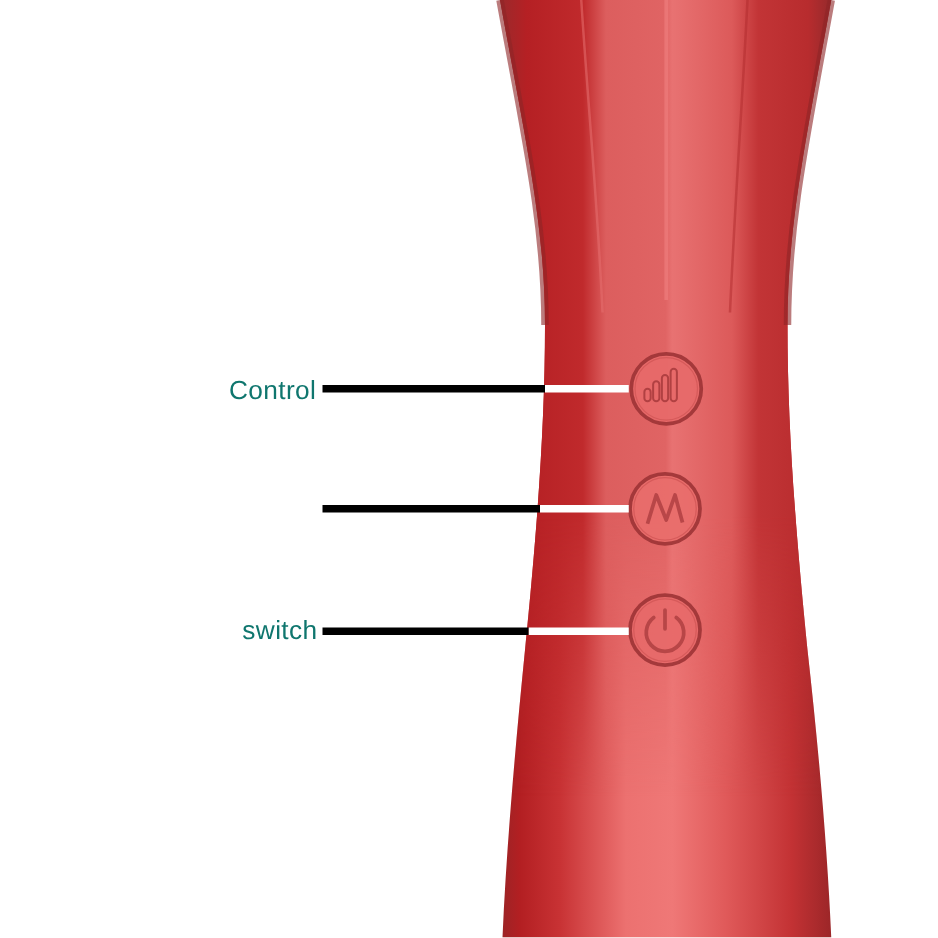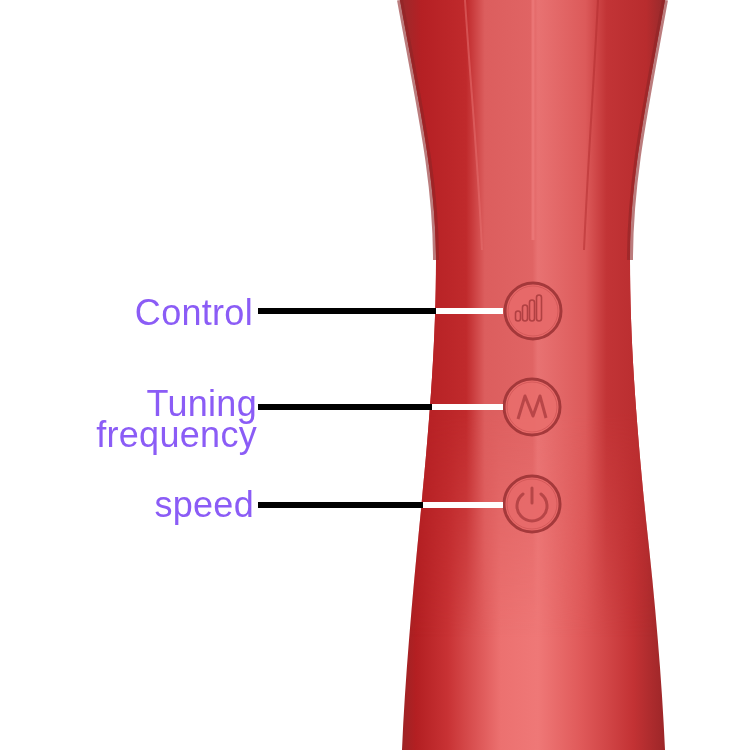--- a/index.html
+++ b/index.html
@@ -1,20 +1,20 @@
 <!DOCTYPE html>
 <html><head>
 <meta charset="utf-8">
 <style>
   html, body { margin: 0; padding: 0; background: #ffffff; }
   body { width: 750px; height: 750px; position: relative; overflow: hidden;
          font-family: "Liberation Sans", "DejaVu Sans", sans-serif; }
   .stage { position: absolute; left: 0; top: 0; width: 750px; height: 750px; }
   svg.device { position: absolute; left: 0; top: 0; }
-  .label { position: absolute; color: #8b5cf6; font-size: 36px; line-height: 31px;
+  .label { position: absolute; color: #0f766e; font-size: 21px; line-height: 31px;
            text-align: right; letter-spacing: 0.3px; }
   .label span { display: block; }
   .leader { position: absolute; height: 6px; background: #000; }
   .leader-white { position: absolute; height: 6px; background: #fff; }
 </style>
 </head>
 <body>
 
 <div class="stage">
 
@@ -91,26 +91,22 @@
       </g>
     </g>
   </svg>
 
   <div class="label" style="right:497px; top:297px;">
     <span>Control</span>
   </div>
   <div class="leader" style="left:258px; top:308px; width:178px;"></div>
   <div class="leader-white" style="left:436px; top:308px; width:67px;"></div>
 
-  <div class="label" style="right:493px; top:388px;">
-    <span>Tuning</span>
-    <span>frequency</span>
-  </div>
   <div class="leader" style="left:258px; top:404px; width:174px;"></div>
   <div class="leader-white" style="left:432px; top:404px; width:71px;"></div>
 
   <div class="label" style="right:496px; top:489px;">
-    <span>speed</span>
+    <span>switch</span>
   </div>
   <div class="leader" style="left:258px; top:502px; width:165px;"></div>
   <div class="leader-white" style="left:423px; top:502px; width:80px;"></div>
 
 </div>
 
 </body></html>

